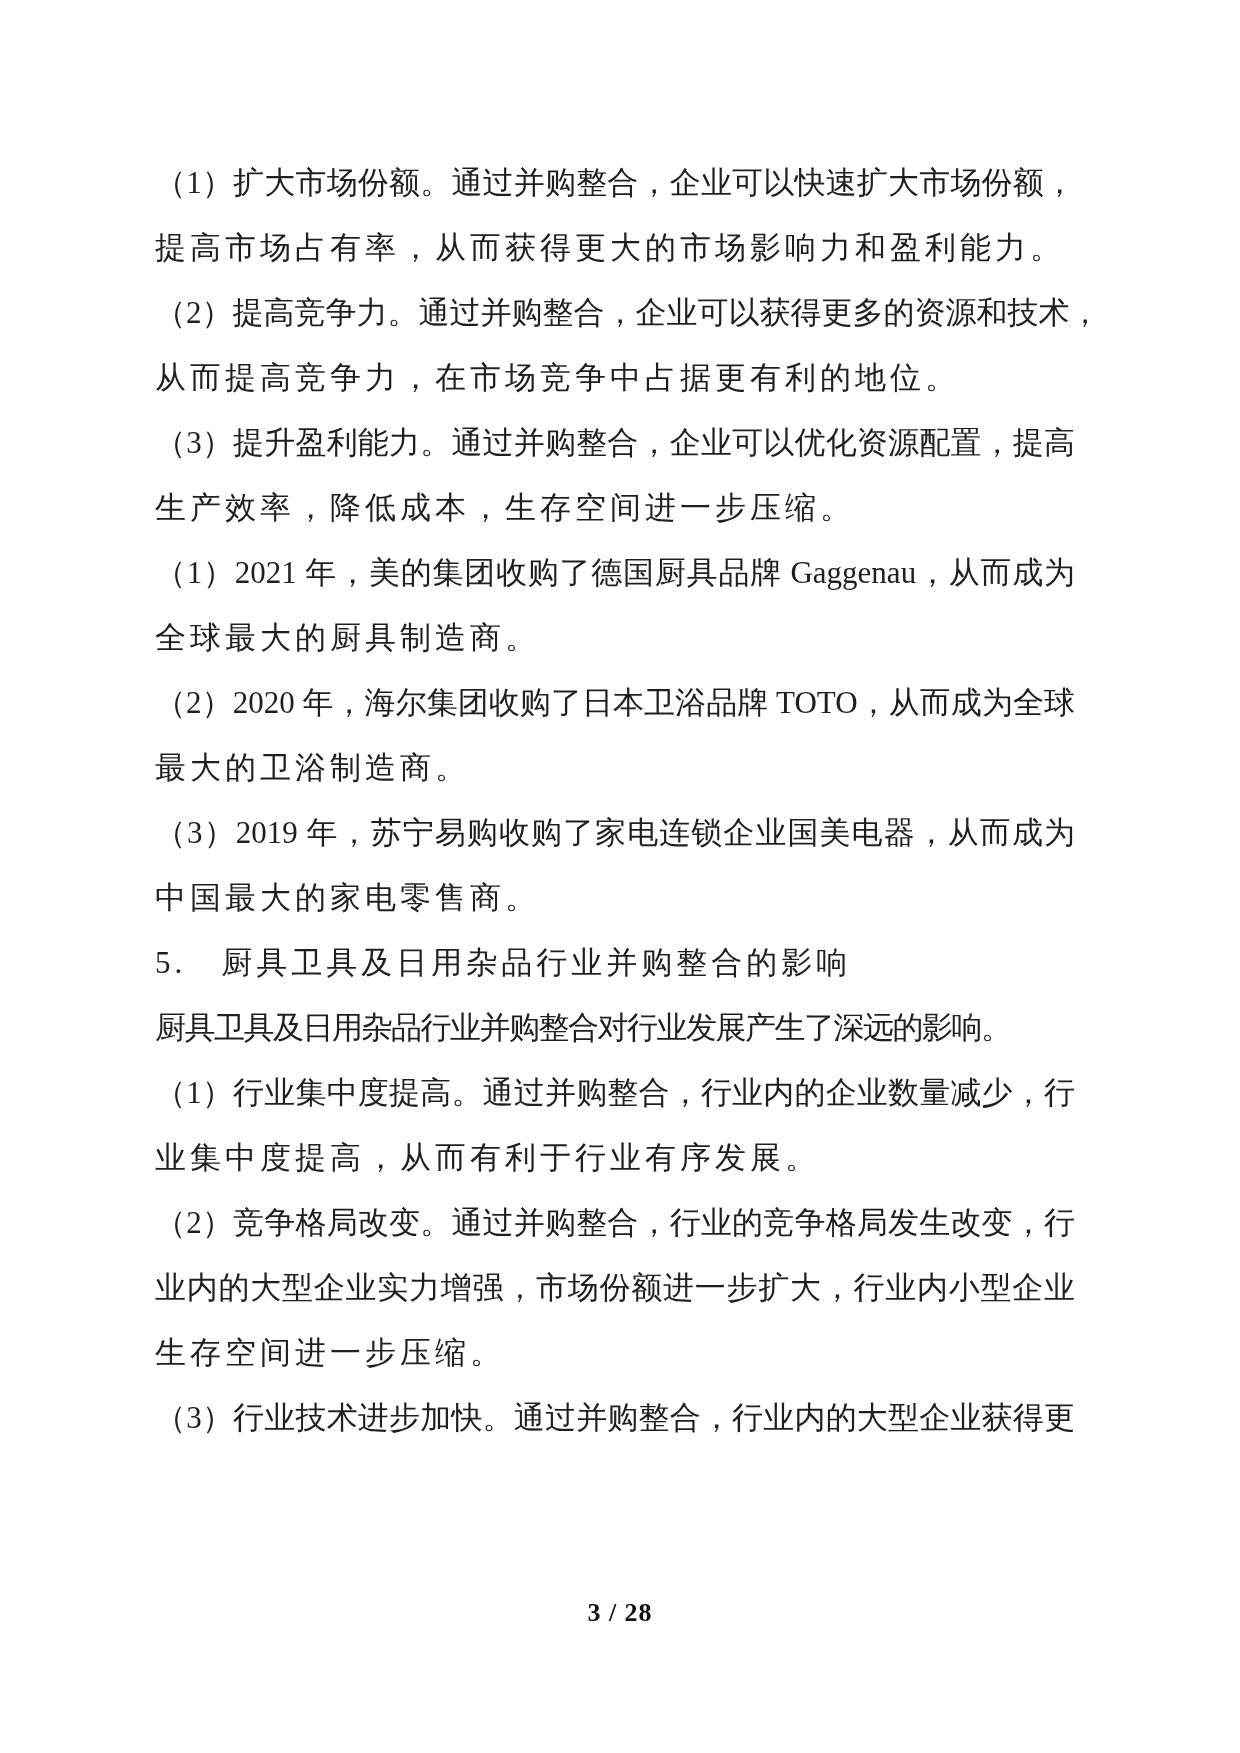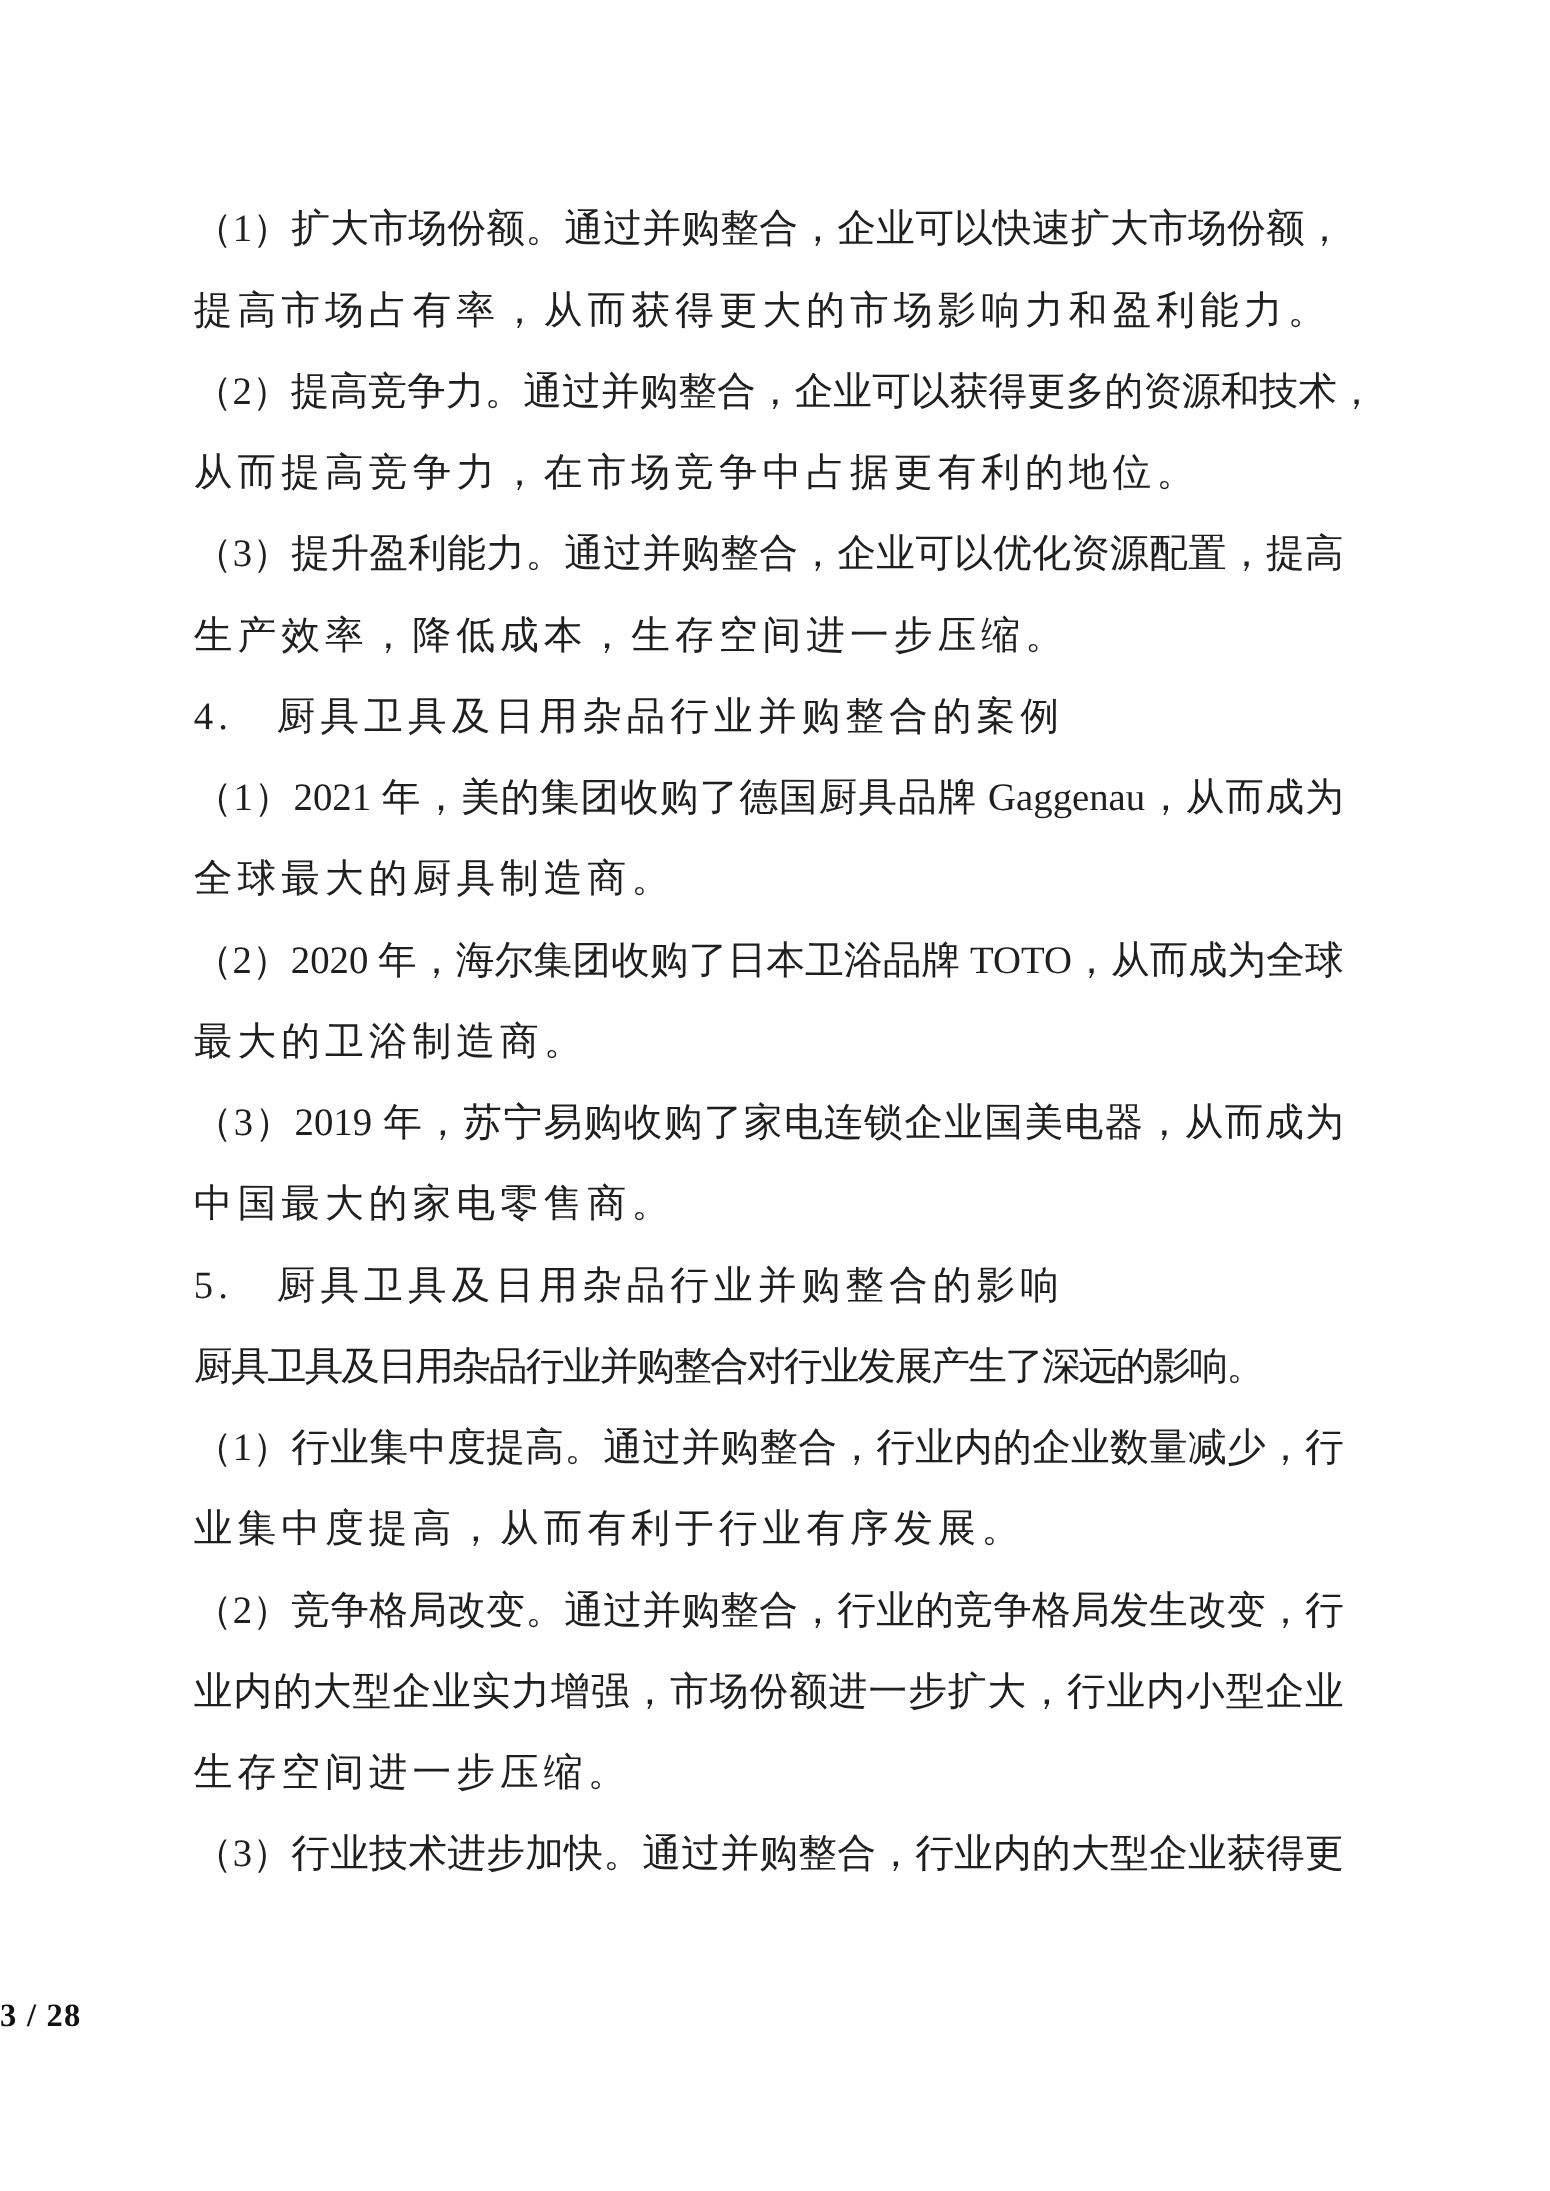--- a/index.html
+++ b/index.html
@@ -38,39 +38,39 @@
     font-family: Liberation Serif, serif;
   }
   .line.tight {
     letter-spacing: -1.5px;
   }
   .footer {
     position: absolute;
     left: 0;
     top: 1598px;
     width: 100%;
+    text-align: center;
     font-size: 26px;
     line-height: 30px;
     font-weight: bold;
     color: #111111;
     letter-spacing: 1px;
   }
 </style>
 </head>
 <body>
 
 <div class="page">
   <div class="content" id="document-body">
       <div class="line stretch">（1）扩大市场份额。通过并购整合，企业可以快速扩大市场份额，</div>
       <div class="line">提高市场占有率，从而获得更大的市场影响力和盈利能力。</div>
       <div class="line stretch">（2）提高竞争力。通过并购整合，企业可以获得更多的资源和技术，</div>
       <div class="line">从而提高竞争力，在市场竞争中占据更有利的地位。</div>
       <div class="line stretch">（3）提升盈利能力。通过并购整合，企业可以优化资源配置，提高</div>
       <div class="line">生产效率，降低成本，生存空间进一步压缩。</div>
-      <div class="line">4.　厨具卫具及日用杂品行业并购整合的案例</div>
       <div class="line stretch">（1）2021 年，美的集团收购了德国厨具品牌 Gaggenau，从而成为</div>
       <div class="line">全球最大的厨具制造商。</div>
       <div class="line stretch">（2）2020 年，海尔集团收购了日本卫浴品牌 TOTO，从而成为全球</div>
       <div class="line">最大的卫浴制造商。</div>
       <div class="line stretch">（3）2019 年，苏宁易购收购了家电连锁企业国美电器，从而成为</div>
       <div class="line">中国最大的家电零售商。</div>
       <div class="line">5.　厨具卫具及日用杂品行业并购整合的影响</div>
       <div class="line tight">厨具卫具及日用杂品行业并购整合对行业发展产生了深远的影响。</div>
       <div class="line stretch">（1）行业集中度提高。通过并购整合，行业内的企业数量减少，行</div>
       <div class="line">业集中度提高，从而有利于行业有序发展。</div>

